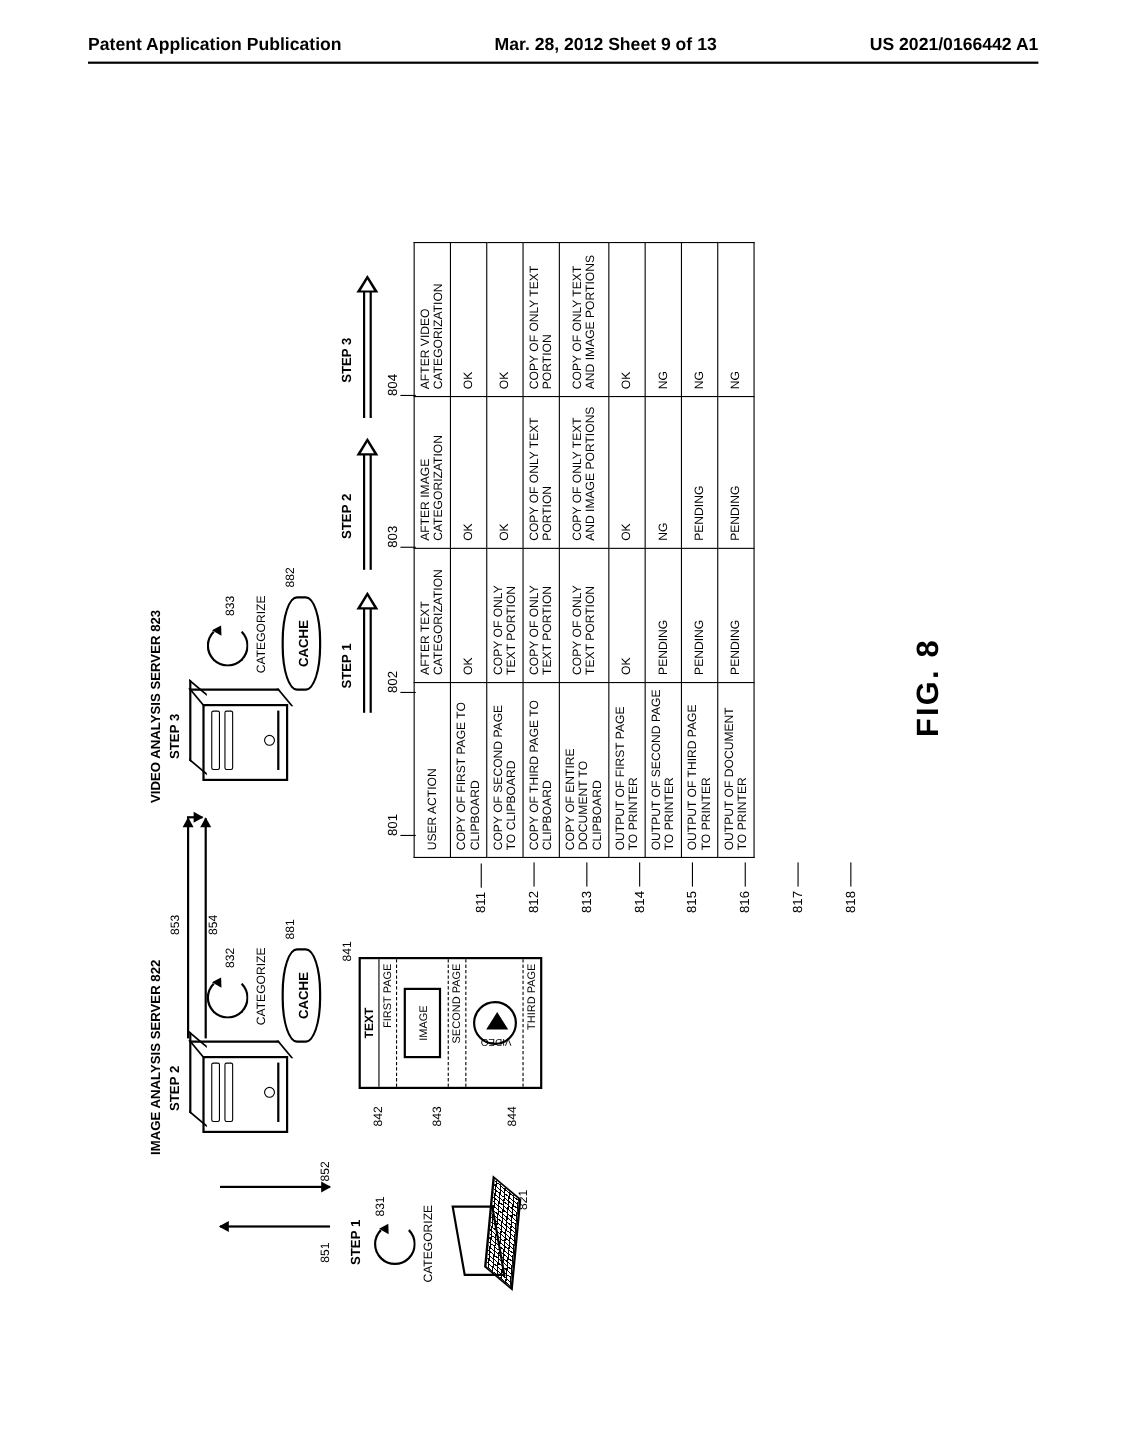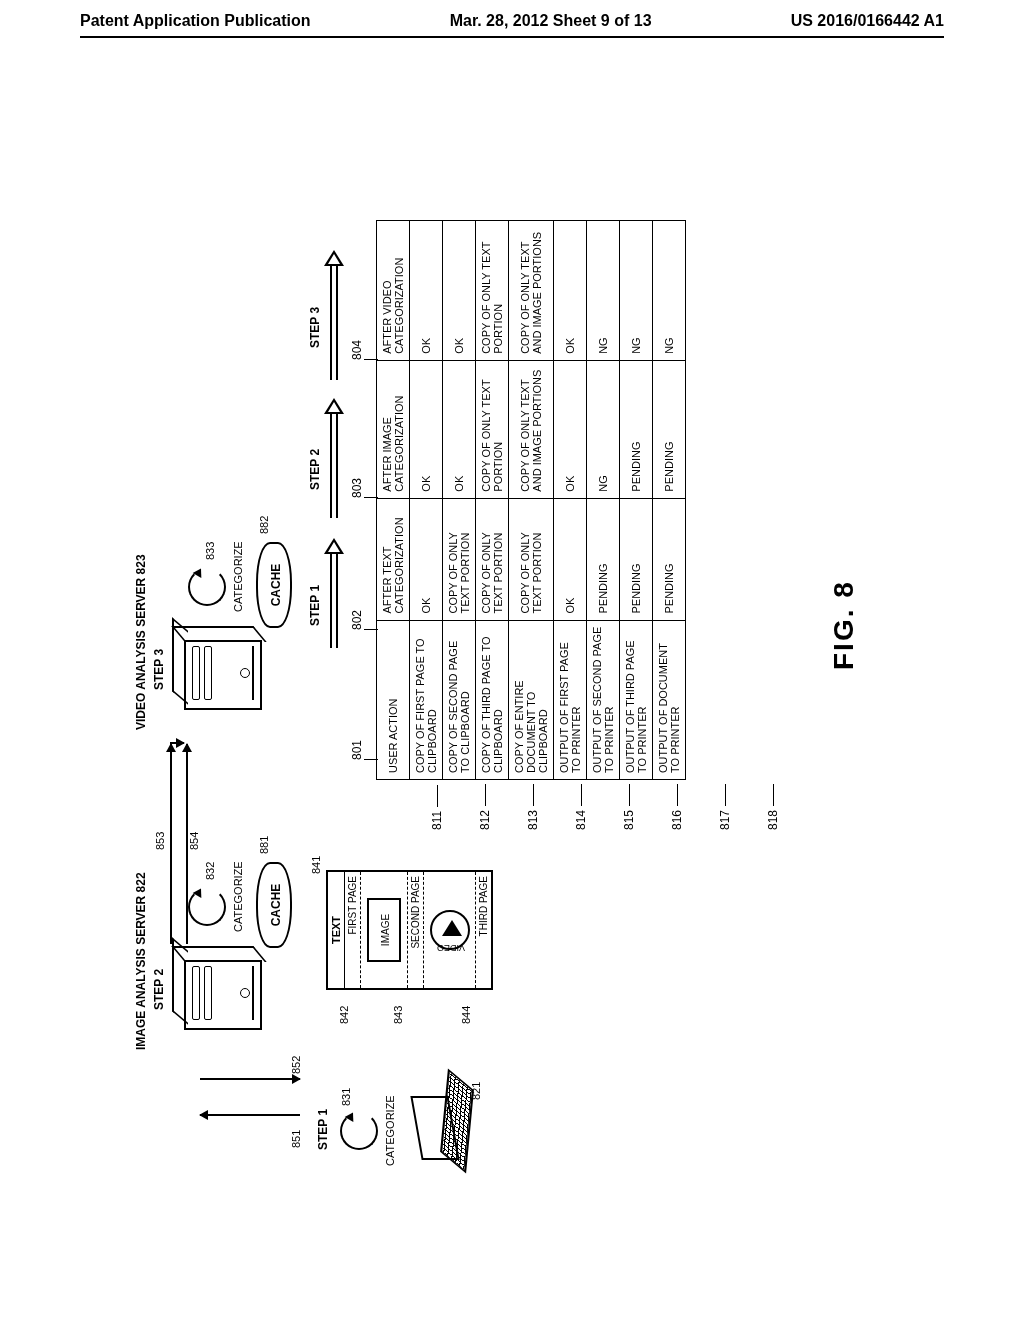--- a/index.html
+++ b/index.html
@@ -8,21 +8,21 @@
     height: 1320px;
     background: #fff;
     font-family: Arial, Helvetica, sans-serif;
     color: #000;
     position: relative;
   }
   .header {
     display: flex;
     justify-content: space-between;
     align-items: baseline;
-    padding: 12px 80px 6px 80px;
+    padding: 32px 80px 6px 80px;
     font-size: 16px;
   }
   .header .left { font-weight: bold; }
   .header .mid { font-weight: bold; }
   .header .right { font-weight: bold; }
   .rule { border-top: 2px solid #000; margin: 0 80px 40px 80px; }
 
   .figure-area {
     position: absolute;
     left: 140px;
@@ -135,21 +135,21 @@
   .step-arrow .head{position:absolute; right:0; top:0; width:0;height:0; border-left:16px solid #000; border-top:10px solid transparent; border-bottom:10px solid transparent;}
   .step-arrow .head::after{content:"";position:absolute;right:4px;top:-6px;border-left:10px solid #fff;border-top:6px solid transparent;border-bottom:6px solid transparent;}
 
 </style>
 </head>
 <body>
 
 <div class="header">
   <span class="left">Patent Application Publication</span>
   <span class="mid">Mar. 28, 2012  Sheet 9 of 13</span>
-  <span class="right">US 2016/0166442 A1</span>
+  <span class="right">US 2021/0166442 A1</span>
 </div>
 <div class="rule"></div>
 
 <div class="figure-area">
   <div class="rotbox">
 
     <div class="topdiag">
 
       <div class="loop" style="left:60px; top:200px;"></div>
       <div class="lblsm" style="left:44px; top:244px;">CATEGORIZE</div>

